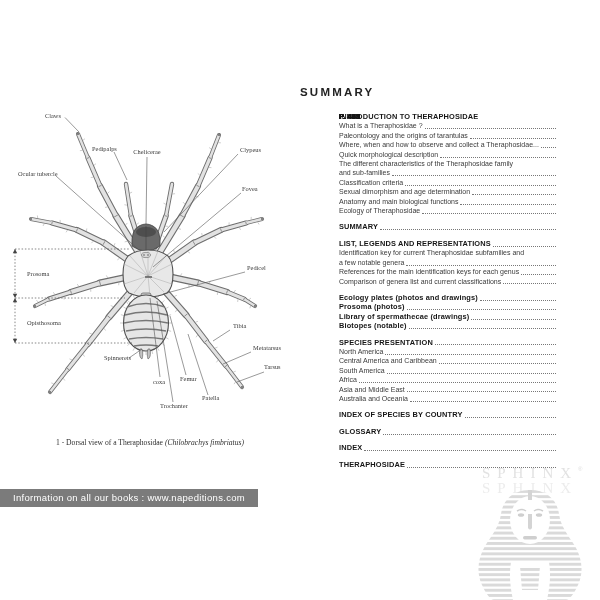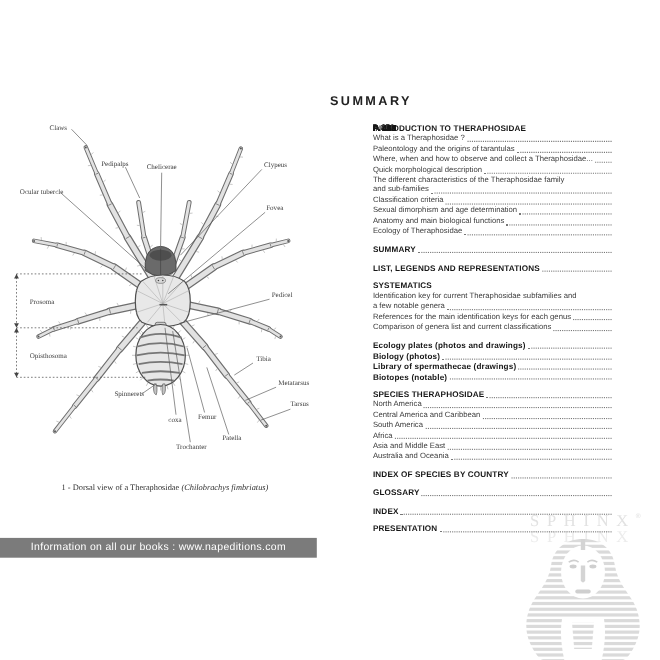--- a/index.html
+++ b/index.html
@@ -8,21 +8,21 @@
   .page{position:absolute;top:0;width:300px;height:600px;}
   .page-left{left:0;}
   .page-right{left:300px;}
 
   
   .diagram-svg{position:absolute;left:0;top:85px;width:300px;height:385px;}
   .diagram-svg text{font-family:"Liberation Serif","DejaVu Serif",serif;font-size:6.4px;fill:#3d3d3d;}
   .caption{position:absolute;left:0;top:438px;width:300px;text-align:center;
            font-family:"Liberation Serif","DejaVu Serif",serif;font-size:7.6px;color:#2f2f2f;}
   .caption .species{font-style:italic;}
-  .info-bar{position:absolute;left:0;top:489px;width:288px;height:18px;background:#7b7b7b;
+  .info-bar{position:absolute;left:0;top:489px;width:258px;height:18px;background:#7b7b7b;
             color:#fff;font-size:9.5px;line-height:18px;text-align:center;letter-spacing:.3px;}
 
   
   .summary-title{position:absolute;left:0;top:86px;width:100%;
                  font-size:11.5px;font-weight:bold;letter-spacing:2.2px;color:#222;}
   .toc{position:absolute;left:39px;top:112px;width:219px;z-index:1;}
   .toc-row{display:flex;align-items:flex-end;font-size:7px;line-height:9.4px;color:#3a3a3a;white-space:nowrap;}
   .toc-row.header,.toc-row.headerPaged{font-weight:bold;font-size:7.4px;color:#161616;letter-spacing:.15px;}
   .toc-row.gap{margin-top:7px;}
   .toc-row .t{white-space:nowrap;}
@@ -442,23 +442,20 @@
         <div class="toc-row headerPaged gap">
           <span class="t">SUMMARY</span>
           <span class="leader"></span>
           <span class="page">P. 147</span>
         </div>
         <div class="toc-row headerPaged gap">
           <span class="t">LIST, LEGENDS AND REPRESENTATIONS</span>
           <span class="leader"></span>
           <span class="page">P. 156</span>
         </div>
-        <div class="toc-row header gap">
-          <span class="t">SYSTEMATICS</span>
-        </div>
         <div class="toc-row item">
           <span class="t">Identification key for current Theraphosidae subfamilies and</span>
         </div>
         <div class="toc-row item">
           <span class="t">a few notable genera</span>
           <span class="leader"></span>
           <span class="page">P. 159</span>
         </div>
         <div class="toc-row item">
           <span class="t">References for the main identification keys for each genus</span>
@@ -469,36 +466,36 @@
           <span class="t">Comparison of genera list and current classifications</span>
           <span class="leader"></span>
           <span class="page">P. 212</span>
         </div>
         <div class="toc-row headerPaged gap">
           <span class="t">Ecology plates (photos and drawings)</span>
           <span class="leader"></span>
           <span class="page">P. 219</span>
         </div>
         <div class="toc-row headerPaged">
-          <span class="t">Biology (photos)</span>
+          <span class="t">Prosoma (photos)</span>
           <span class="leader"></span>
           <span class="page">P. 231</span>
         </div>
         <div class="toc-row headerPaged">
           <span class="t">Library of spermathecae (drawings)</span>
           <span class="leader"></span>
           <span class="page">P. 235</span>
         </div>
         <div class="toc-row headerPaged">
           <span class="t">Biotopes (notable)</span>
           <span class="leader"></span>
           <span class="page">P. 247</span>
         </div>
         <div class="toc-row headerPaged gap">
-          <span class="t">SPECIES THERAPHOSIDAE</span>
+          <span class="t">SPECIES PRESENTATION</span>
           <span class="leader"></span>
           <span class="page">P. 255</span>
         </div>
         <div class="toc-row item">
           <span class="t">North America</span>
           <span class="leader"></span>
           <span class="page">P. 258</span>
         </div>
         <div class="toc-row item">
           <span class="t">Central America and Caribbean</span>
@@ -534,19 +531,19 @@
           <span class="t">GLOSSARY</span>
           <span class="leader"></span>
           <span class="page">P. 465</span>
         </div>
         <div class="toc-row headerPaged gap">
           <span class="t">INDEX</span>
           <span class="leader"></span>
           <span class="page">P. 469</span>
         </div>
         <div class="toc-row headerPaged gap">
-          <span class="t">PRESENTATION</span>
+          <span class="t">THERAPHOSIDAE</span>
           <span class="leader"></span>
           <span class="page">P. 473</span>
         </div>
       </div>
   </div>
 </div>
 
 </body></html>

